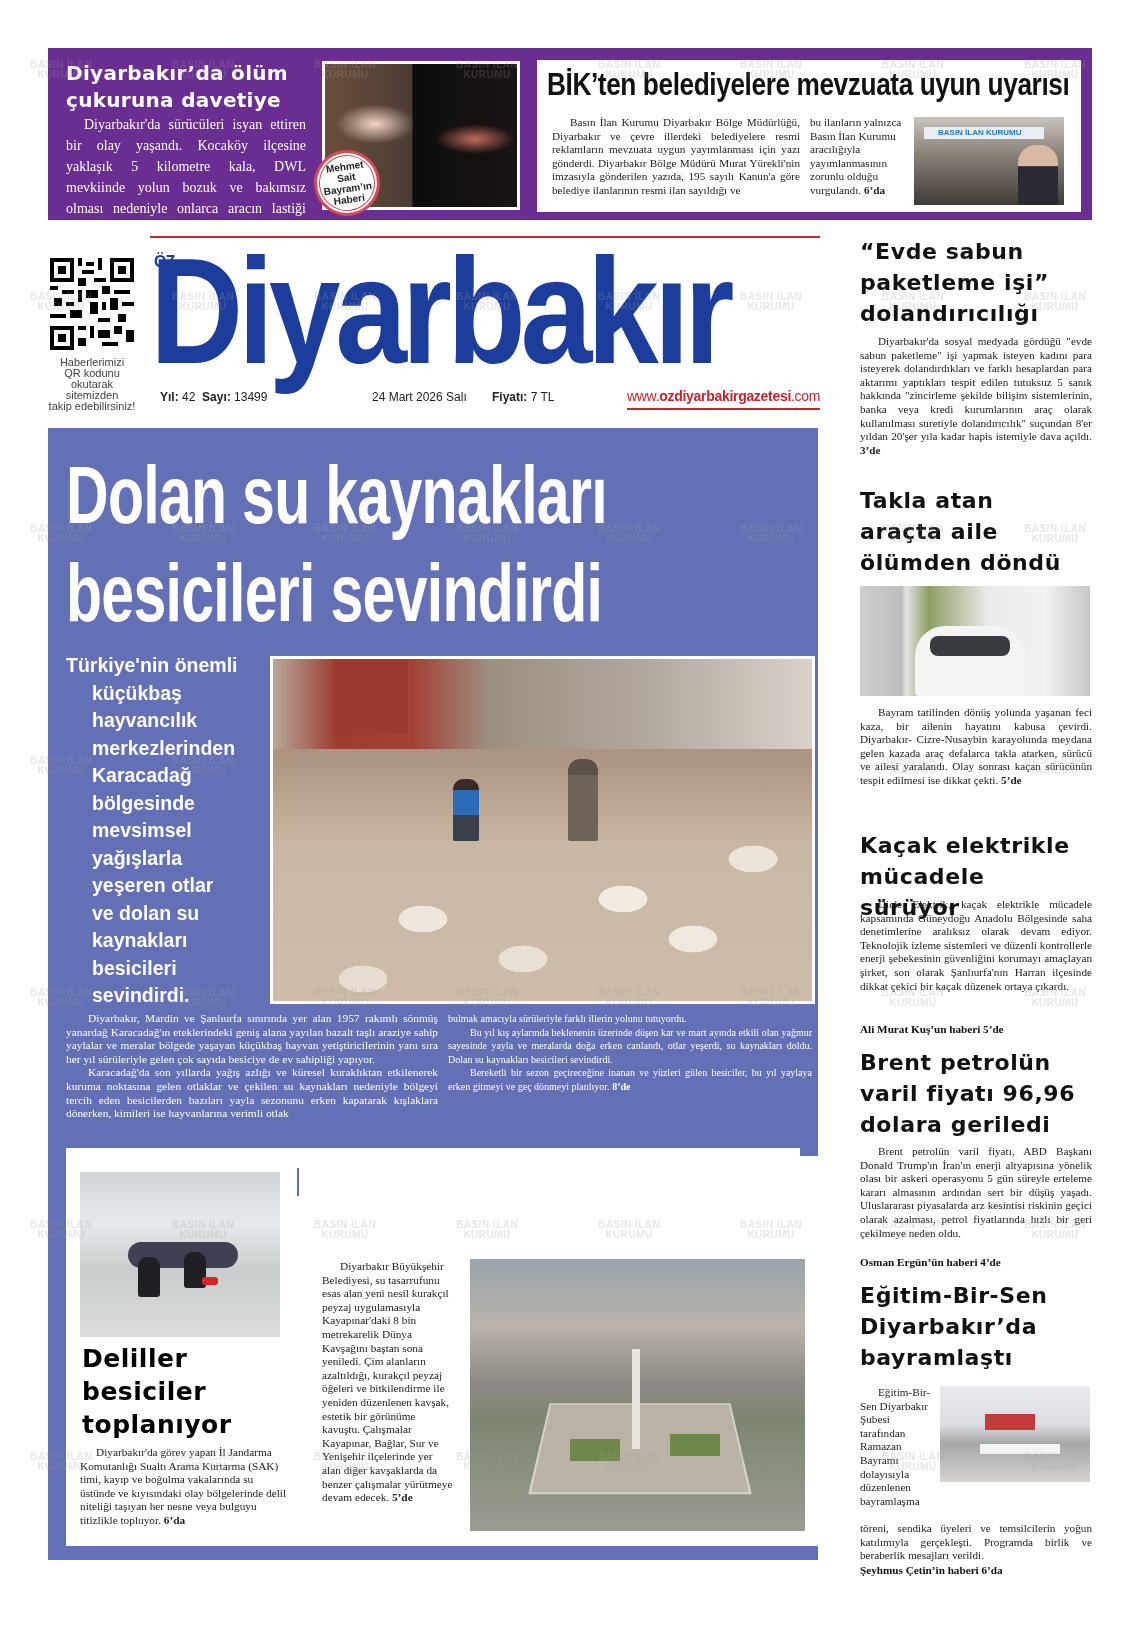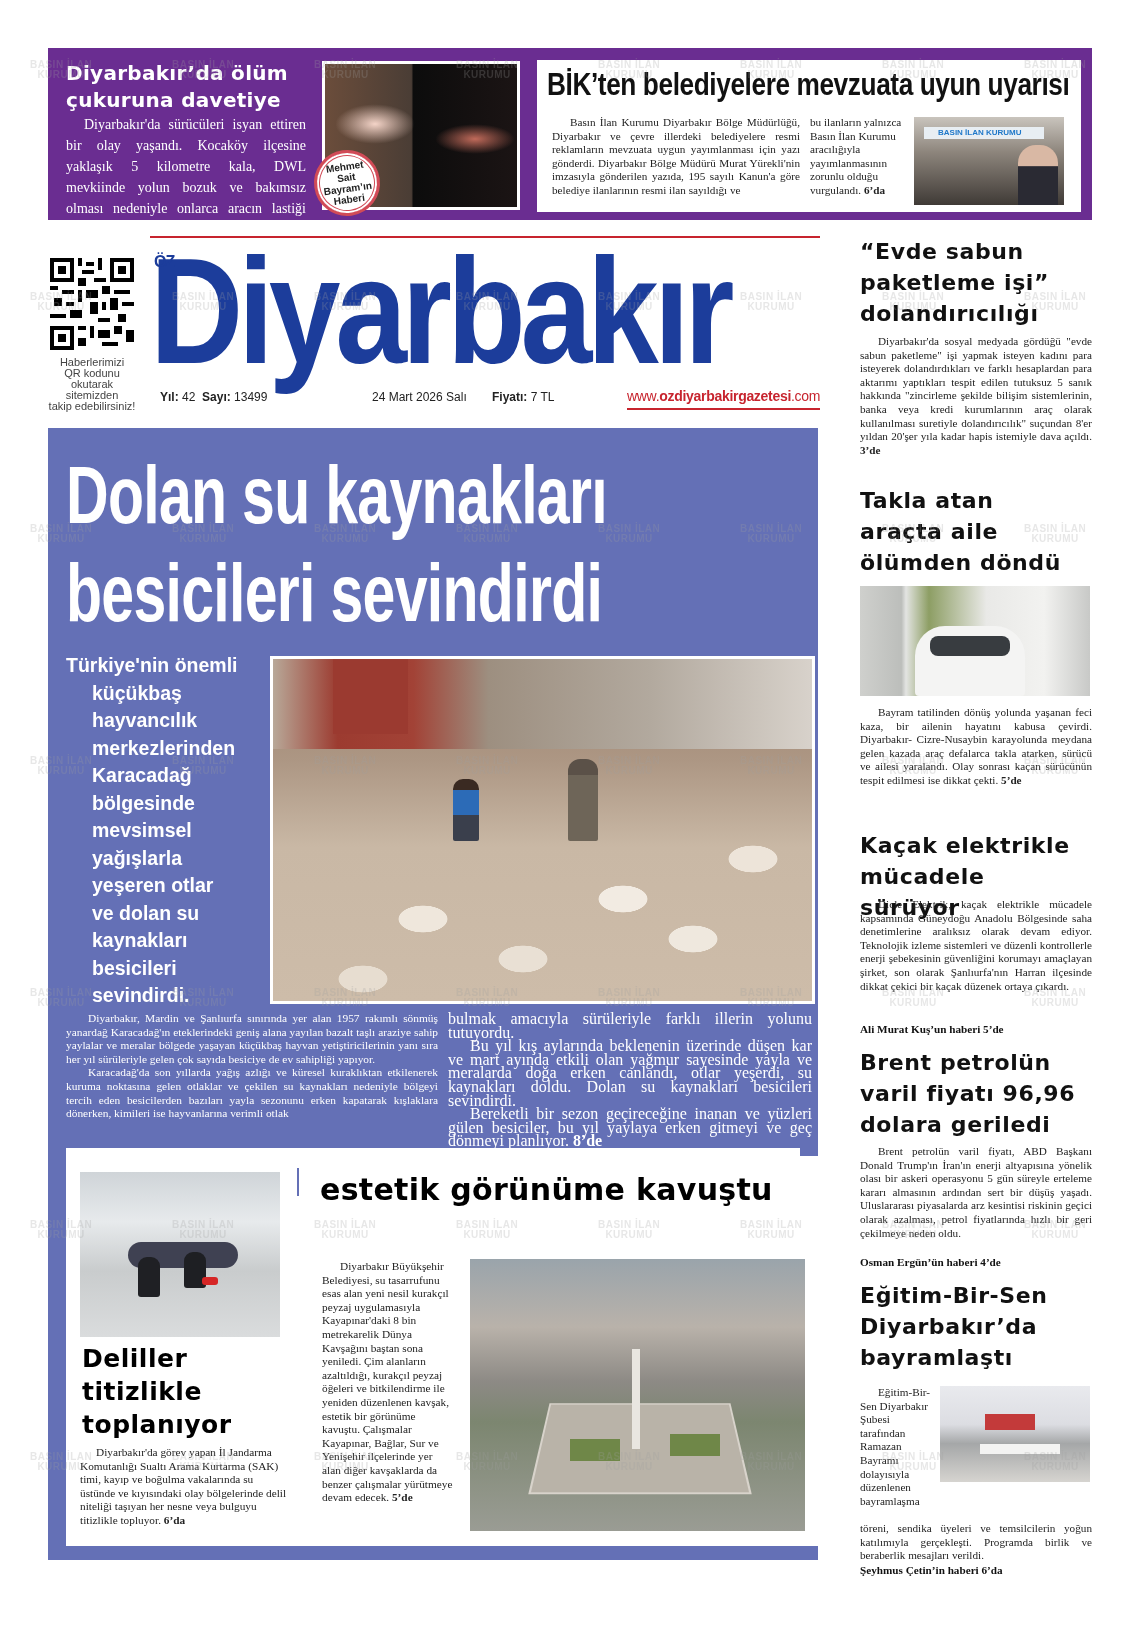--- a/index.html
+++ b/index.html
@@ -50,21 +50,21 @@
       radial-gradient(ellipse 40px 22px at 150px 260px, #efe7dc 60%, transparent 62%),
       radial-gradient(ellipse 40px 22px at 250px 300px, #e9e0d4 60%, transparent 62%),
       radial-gradient(ellipse 40px 22px at 480px 200px, #ede4d9 60%, transparent 62%),
       radial-gradient(ellipse 40px 22px at 90px 320px, #e7ddd0 60%, transparent 62%),
       linear-gradient(180deg, #9a7f6a 0%, #ad9784 30%, #c9b8a5 55%, #cdbca9 100%); }
   .sheep .wall { position:absolute; left: 0; top: 0; width: 100%; height: 90px; background: linear-gradient(90deg, #b8a898 0%, #9c3b30 12%, #a24236 26%, #9d8f80 40%, #b2a99e 70%, #d8d2cb 100%); }
   .sheep .door1 { position:absolute; left: 60px; top: 0; width: 75px; height: 75px; background: #9b3a30; }
   .sheep .man { position:absolute; left: 180px; top: 120px; width: 26px; height: 62px; background: linear-gradient(#3a2a22 0 18%, #2c6bb7 18% 58%, #3a3f4c 58%); border-radius: 10px 10px 2px 2px; }
   .sheep .woman { position:absolute; left: 295px; top: 100px; width: 30px; height: 82px; background: linear-gradient(#5b5148 0 20%, #6e6558 20%); border-radius: 12px 12px 2px 2px; }
   .lead-col1 { left: 66px; top: 1012px; width: 372px; font-size: 11.4px; line-height: 13.6px; color: #fff; text-align: justify; }
-  .lead-col2 { left: 448px; top: 1012px; width: 364px; font-size: 16px; line-height: 13.6px; color: #fff; text-align: justify; }
+  .lead-col2 { left: 448px; top: 1012px; width: 364px; font-size: 10px; line-height: 13.6px; color: #fff; text-align: justify; }
   .lead-col1 p, .lead-col2 p { text-indent: 22px; }
   .lead-col1 p.noind, .lead-col2 p.noind { text-indent: 0; }
 
   
   .low-box { left: 66px; top: 1156px; width: 752px; height: 390px; background: #fff; }
   .band-tail { left: 48px; top: 1148px; width: 18px; height: 398px; background: #6470b6; }
   .band-right { left: 800px; top: 1148px; width: 18px; height: 398px; background: #6470b6; }
   .band-bottom { left: 48px; top: 1546px; width: 770px; height: 14px; background: #6470b6; }
   .divider-v { left: 297px; top: 1168px; width: 2px; height: 28px; background: #6470b6; }
   .rescue { left: 80px; top: 1172px; width: 200px; height: 165px; background: linear-gradient(180deg, #cfd4d8 0%, #e7eaec 30%, #c9cccd 60%, #dadcdd 100%); }
@@ -248,31 +248,30 @@
 <div class="abs low-box"></div>
 
 <div class="abs rescue">
   <div class="boat"></div>
     <div class="d1"></div>
     <div class="d2"></div>
     <div class="red"></div>
 </div>
 <div class="abs delil-title">
   <div>Deliller</div>
-  <div>titizlikle</div>
+  <div>besiciler</div>
   <div>toplanıyor</div>
 </div>
 <div class="abs delil-body serif" style="text-indent:16px;">
   <span>Diyarbakır'da görev yapan İl Jandarma Komutanlığı Sualtı Arama Kurtarma (SAK) timi, kayıp ve boğulma vakalarında su üstünde ve kıyısındaki olay bölgelerinde delil niteliği taşıyan her nesne veya bulguyu titizlikle topluyor.</span>
   <b>6’da</b>
 </div>
 
 <div class="abs divider-v"></div>
 <div class="abs kav-title">
-  <div>estetik görünüme kavuştu</div>
 </div>
 <div class="abs kav-body serif">
   <p><span>Diyarbakır Büyükşehir Belediyesi, su tasarrufunu esas alan yeni nesil kurakçıl peyzaj uygulamasıyla Kayapınar'daki 8 bin metrekarelik Dünya Kavşağını baştan sona yeniledi. Çim alanların azaltıldığı, kurakçıl peyzaj öğeleri ve bitkilendirme ile yeniden düzenlenen kavşak, estetik bir görünüme kavuştu. Çalışmalar Kayapınar, Bağlar, Sur ve Yenişehir ilçelerinde yer alan diğer kavşaklarda da benzer çalışmalar yürütmeye devam edecek.</span> <b>5’de</b></p>
 </div>
 <div class="abs aerial">
   <div class="sq"></div>
     <div class="g1"></div>
     <div class="g2"></div>
     <div class="tower"></div>
 </div>

